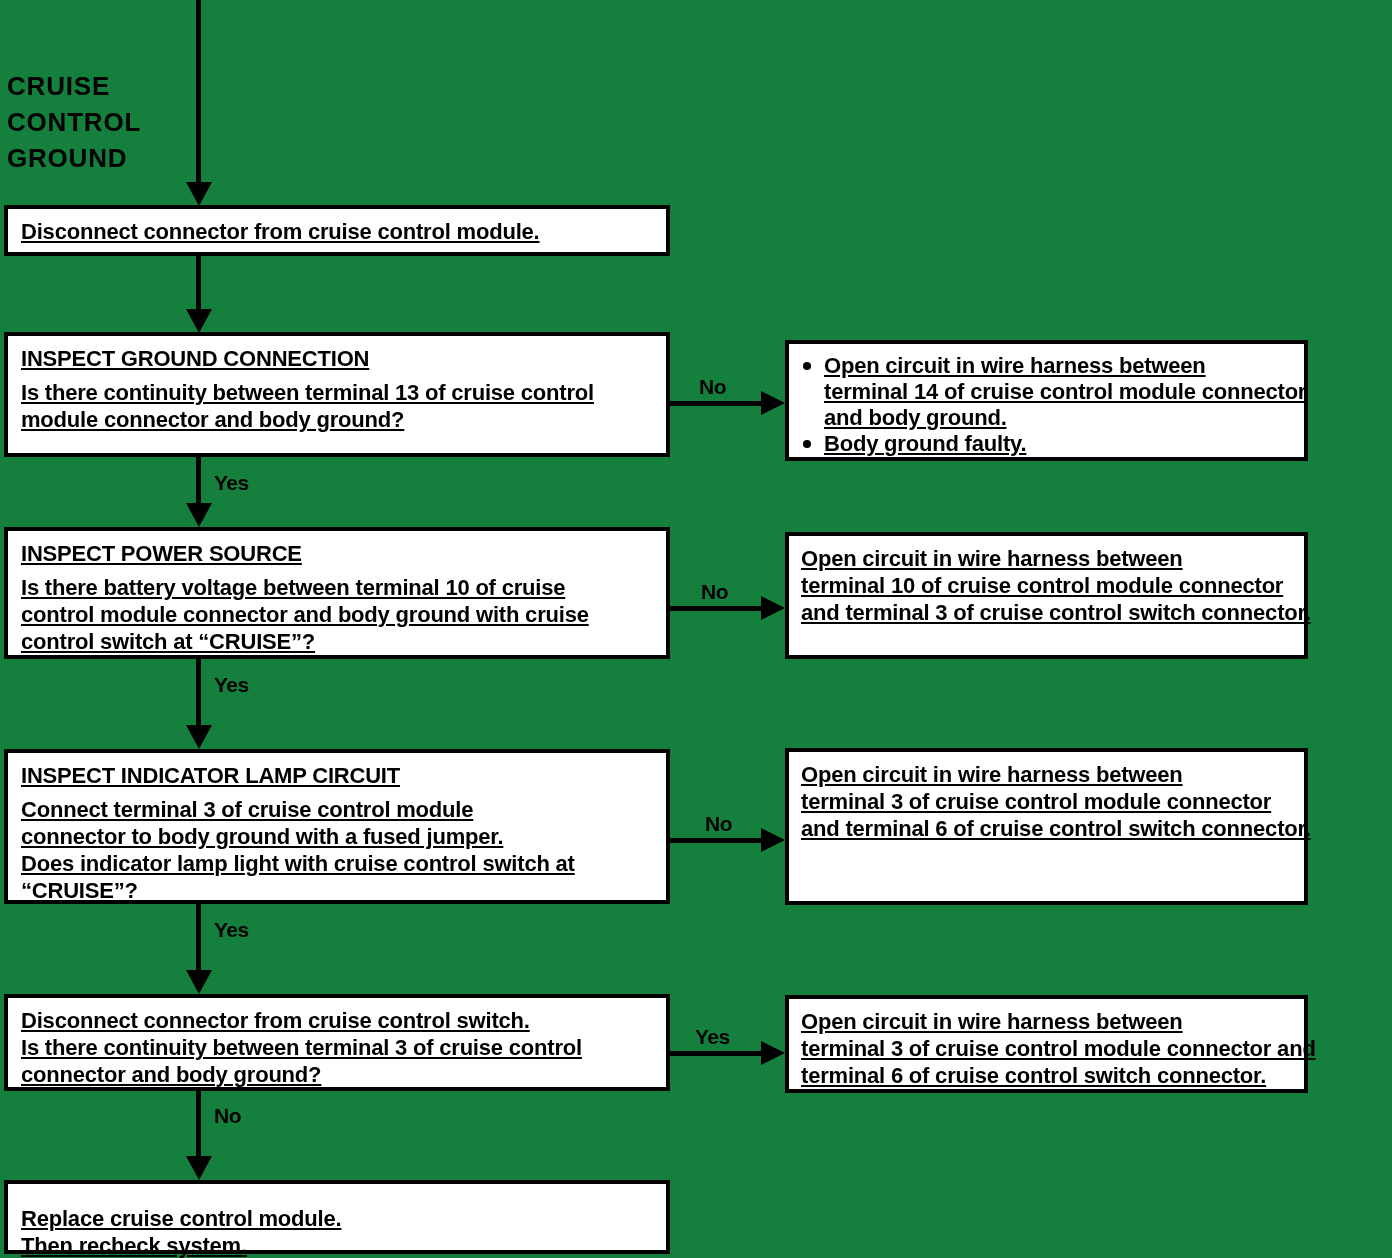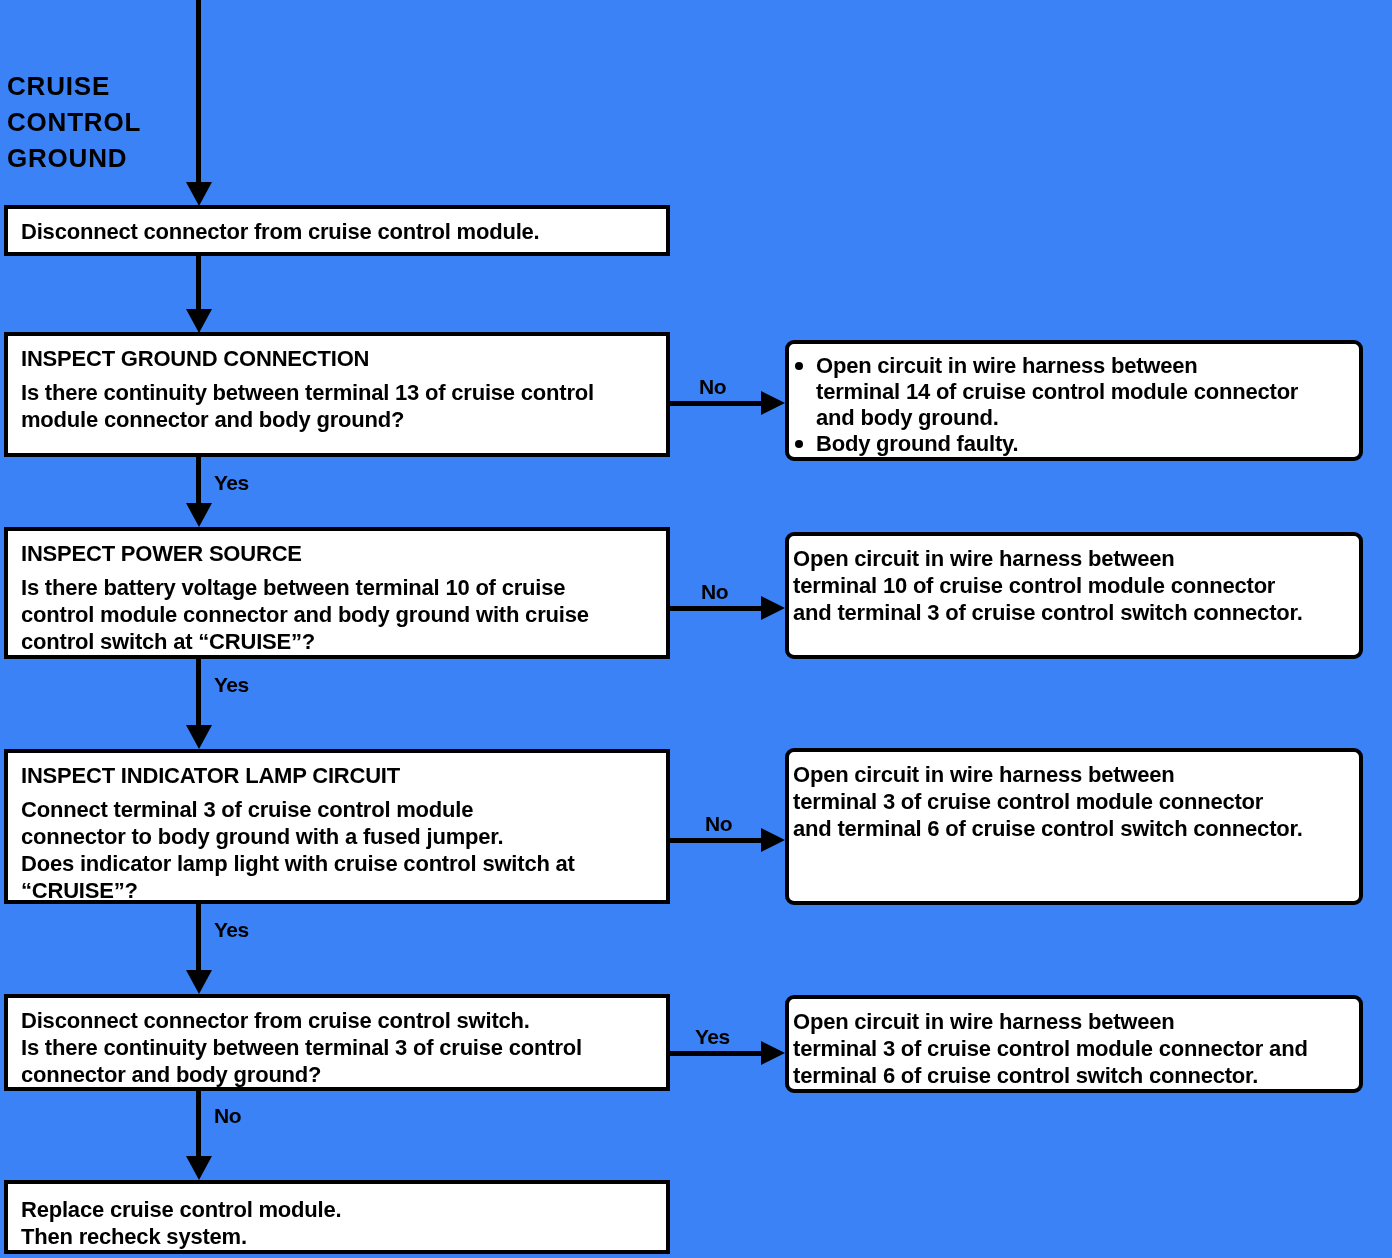--- a/index.html
+++ b/index.html
@@ -1,28 +1,28 @@
 <!DOCTYPE html>
 <html><head>
 <meta charset="utf-8">
 <style>
   html,body{margin:0;padding:0;background:#fff;}
   .canvas{
-    position:relative;width:1392px;height:1258px;background:#3b82f6;
+    position:relative;width:1392px;height:1258px;background:#15803d;
     font-family:"Liberation Sans",sans-serif;font-weight:bold;color:#000;
     overflow:hidden;
   }
   .box{
     position:absolute;box-sizing:border-box;border:4px solid #000;background:#fff;
-    font-size:22px;line-height:27px;letter-spacing:-0.2px;padding:9px 12px 8px 13px;
+    font-size:22px;line-height:27px;letter-spacing:-0.2px;padding:9px 12px 8px 13px;text-decoration:underline;
   }
   .box .ln{white-space:nowrap;}
   .box .ttl{white-space:nowrap;margin-bottom:7px;}
   .left-box{left:4px;width:666px;}
-  .right-box{left:785px;width:578px;padding-left:4px;border-radius:9px;}
+  .right-box{left:785px;width:523px;padding-left:12px;}
   .vline{position:absolute;left:196px;width:5px;background:#000;}
   .varrow{
     position:absolute;left:186px;width:0;height:0;
     border-left:13px solid transparent;border-right:13px solid transparent;
     border-top:24px solid #000;
   }
   .hline{position:absolute;height:5px;background:#000;}
   .harrow{
     position:absolute;width:0;height:0;
     border-top:12px solid transparent;border-bottom:12px solid transparent;
@@ -96,21 +96,21 @@
   </div>
   <div class="lbl" style="left:214px;top:910px">Yes</div>
 
   <div class="box left-box" style="top:994px;height:97px">
     <div class="ln">Disconnect connector from cruise control switch.</div>
     <div class="ln">Is there continuity between terminal 3 of cruise control</div>
     <div class="ln">connector and body ground?</div>
   </div>
   <div class="lbl" style="left:214px;top:1096px">No</div>
 
-  <div class="box left-box" style="top:1180px;height:74px;padding-top:12px">
+  <div class="box left-box" style="top:1180px;height:74px;padding-top:21px">
     <div class="ln">Replace cruise control module.</div>
     <div class="ln">Then recheck system.</div>
   </div>
 
   <div class="hline" style="left:670px;top:401px;width:95px"></div>
   <div class="harrow" style="left:761px;top:391px"></div>
   <div class="lbl" style="left:699px;top:367px">No</div>
   <div class="box right-box" style="top:340px;height:121px;line-height:26px">
     <div class="bul">
       <span class="dot"></span>

